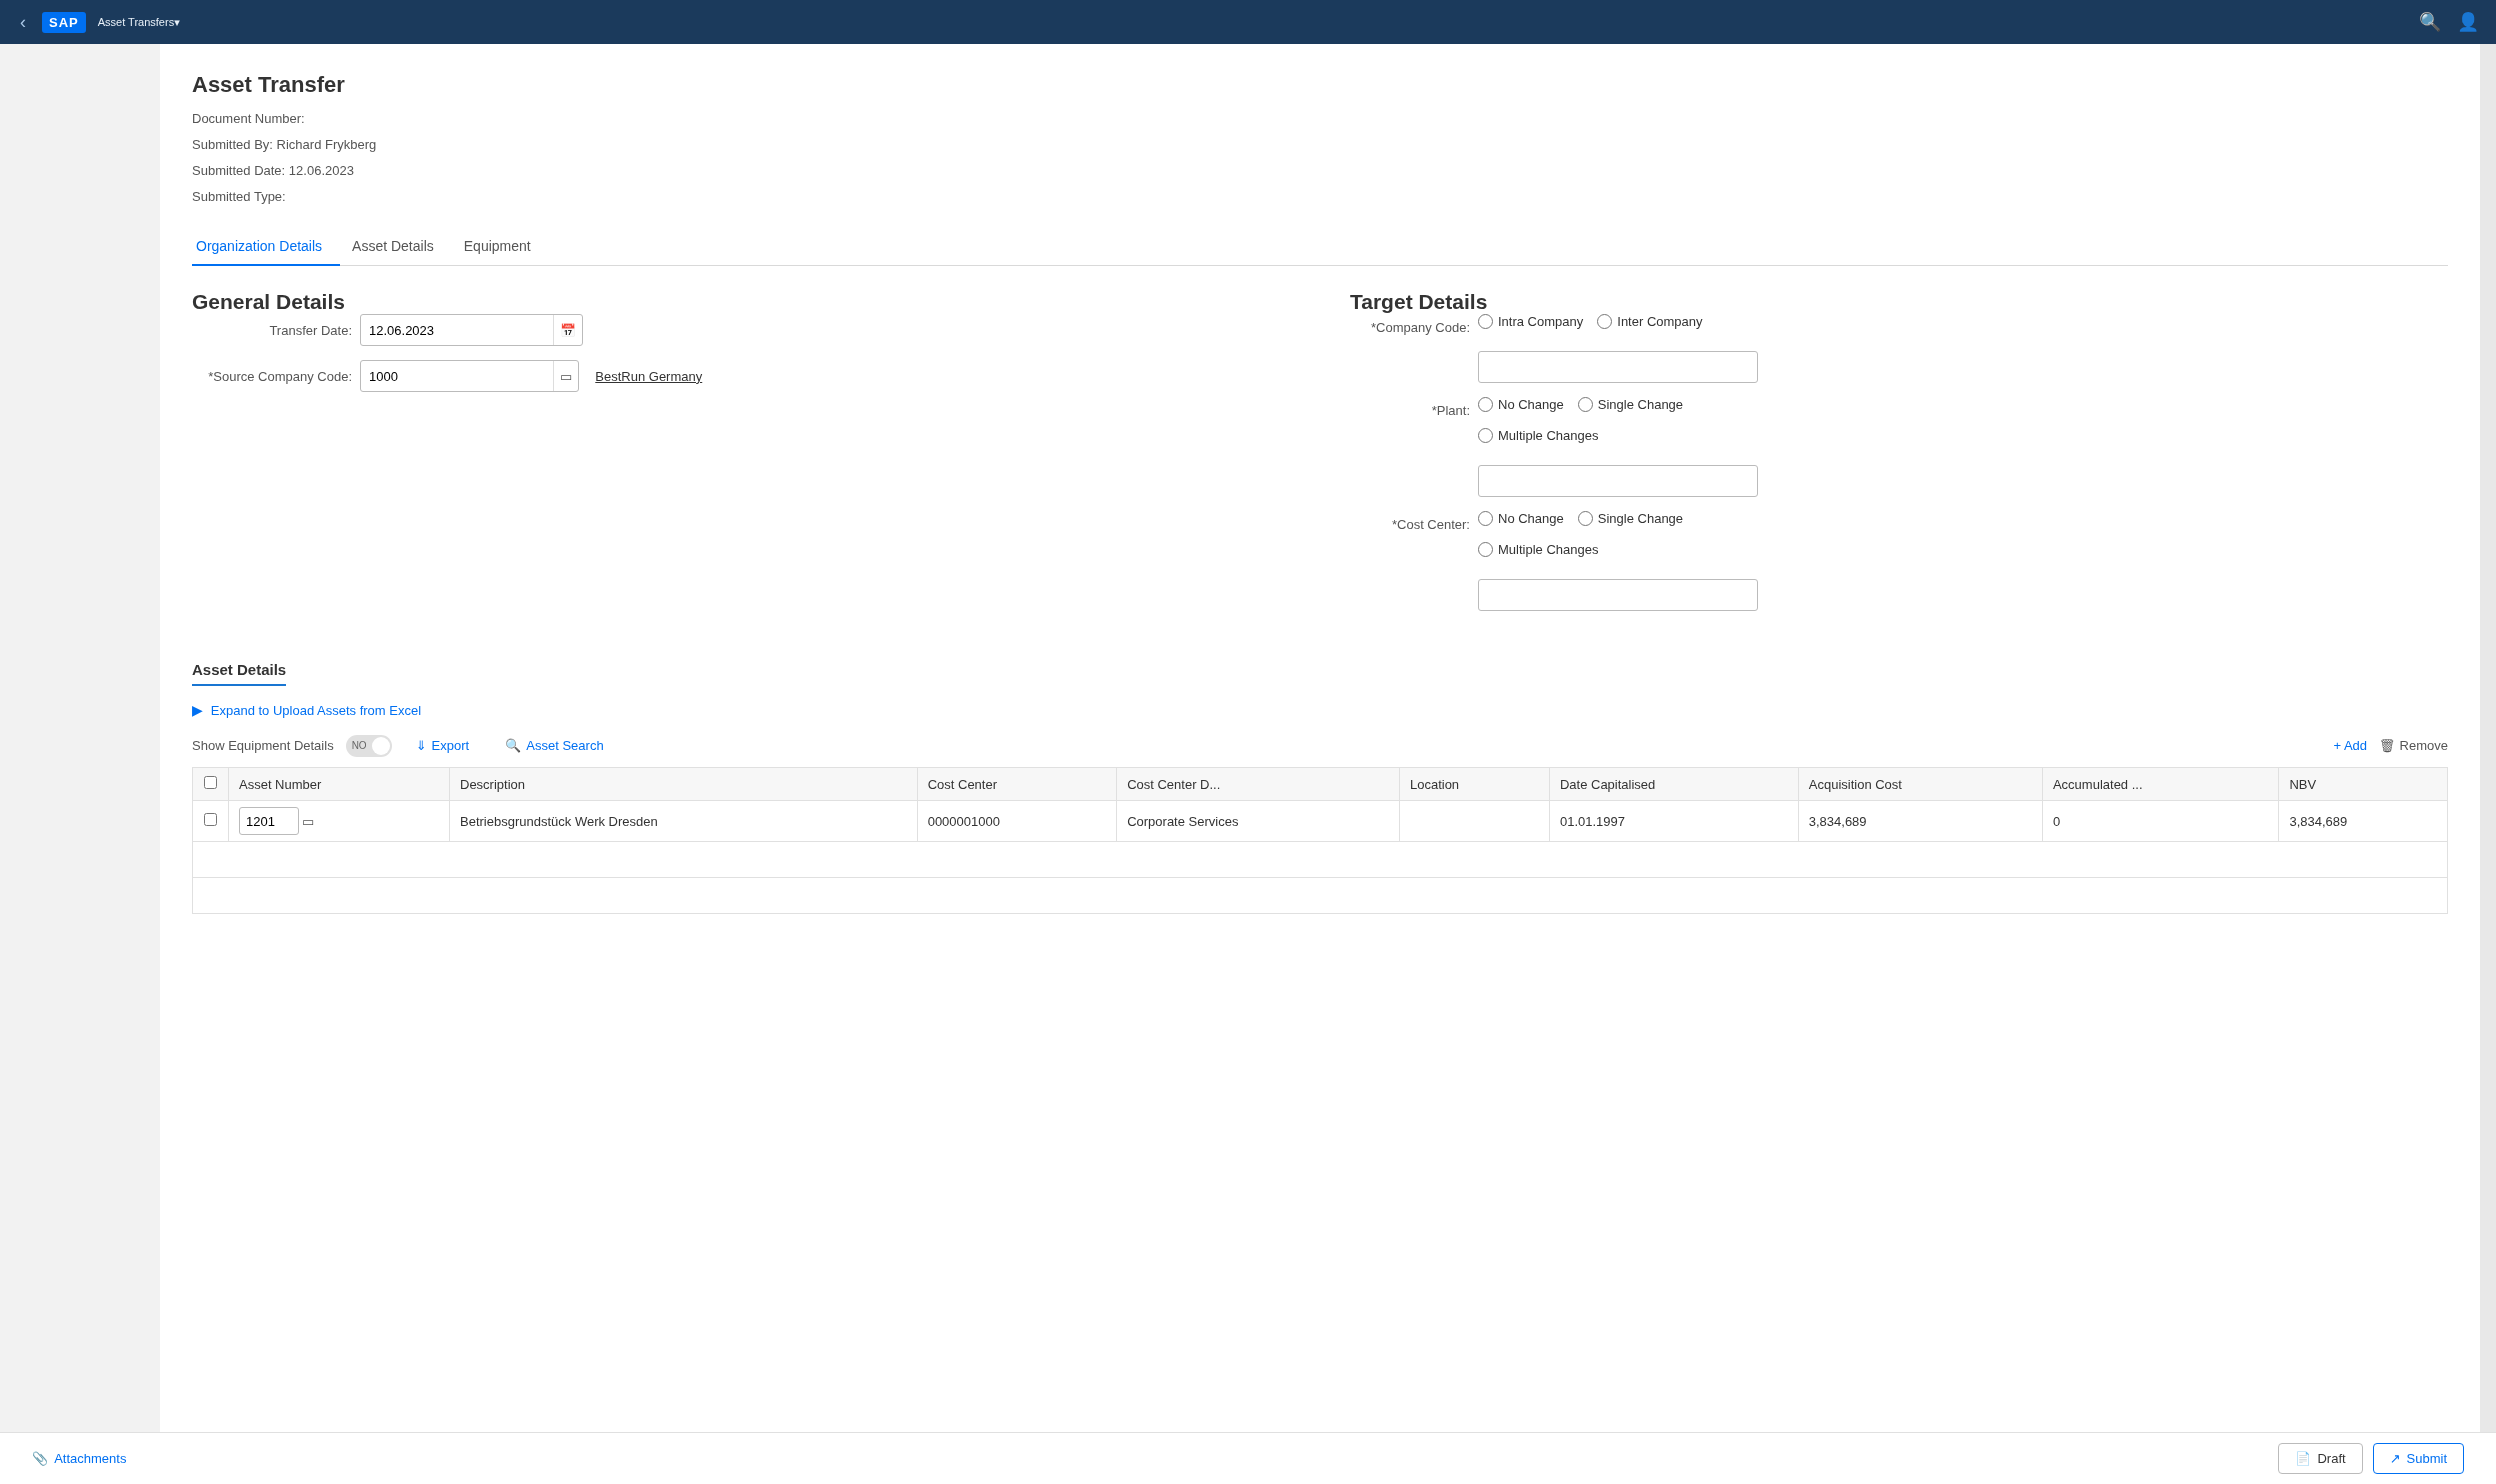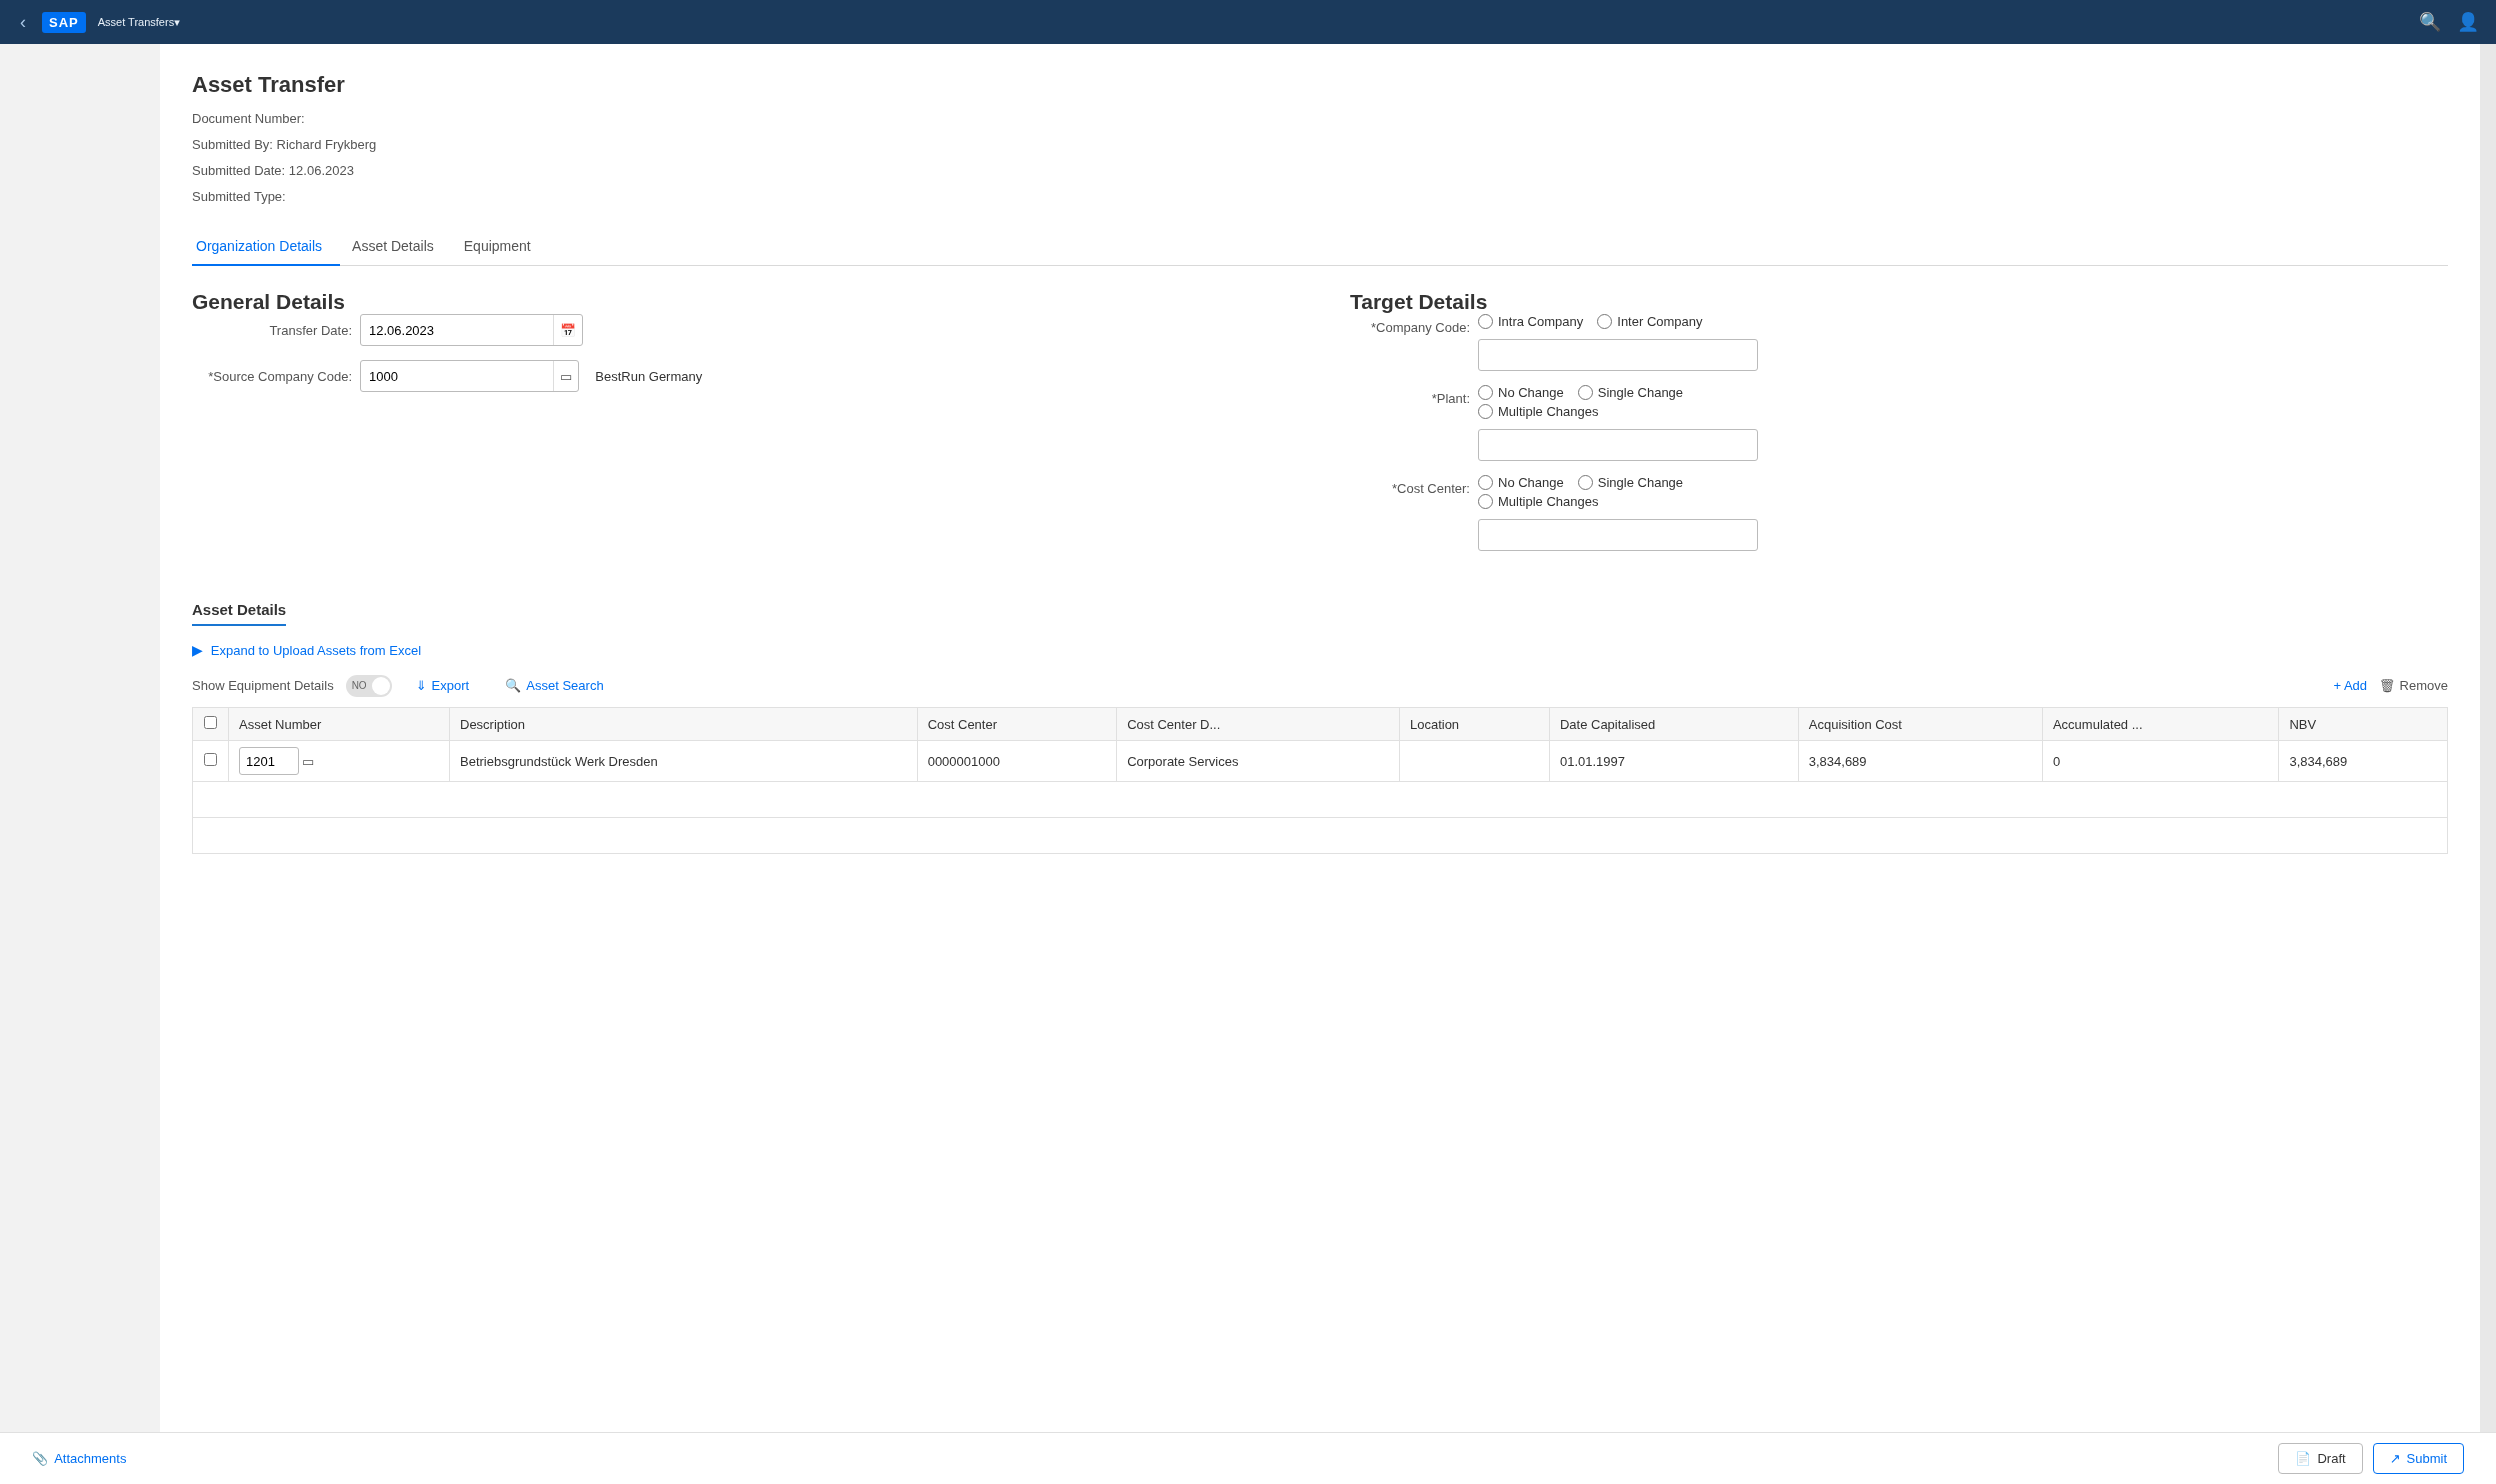--- a/index.html
+++ b/index.html
@@ -161,41 +161,42 @@
       cursor: pointer;
       border-left: 1px solid #ddd;
       height: 100%;
       display: flex;
       align-items: center;
     }
     .source-label {
       font-size: 13px;
       color: #333;
       margin-left: 8px;
+      text-decoration: underline;
     }
 
     
     .target-form-row {
       display: flex;
       align-items: flex-start;
       margin-bottom: 14px;
       gap: 8px;
     }
     .target-label {
       text-align: right;
       min-width: 120px;
       font-size: 13px;
       color: #555;
       padding-top: 6px;
       flex-shrink: 0;
     }
     .radio-group {
       display: flex;
       flex-direction: column;
-      gap: 4px;
+      gap: 16px;
     }
     .radio-row {
       display: flex;
       align-items: center;
       gap: 14px;
       flex-wrap: wrap;
     }
     .radio-item {
       display: flex;
       align-items: center;

